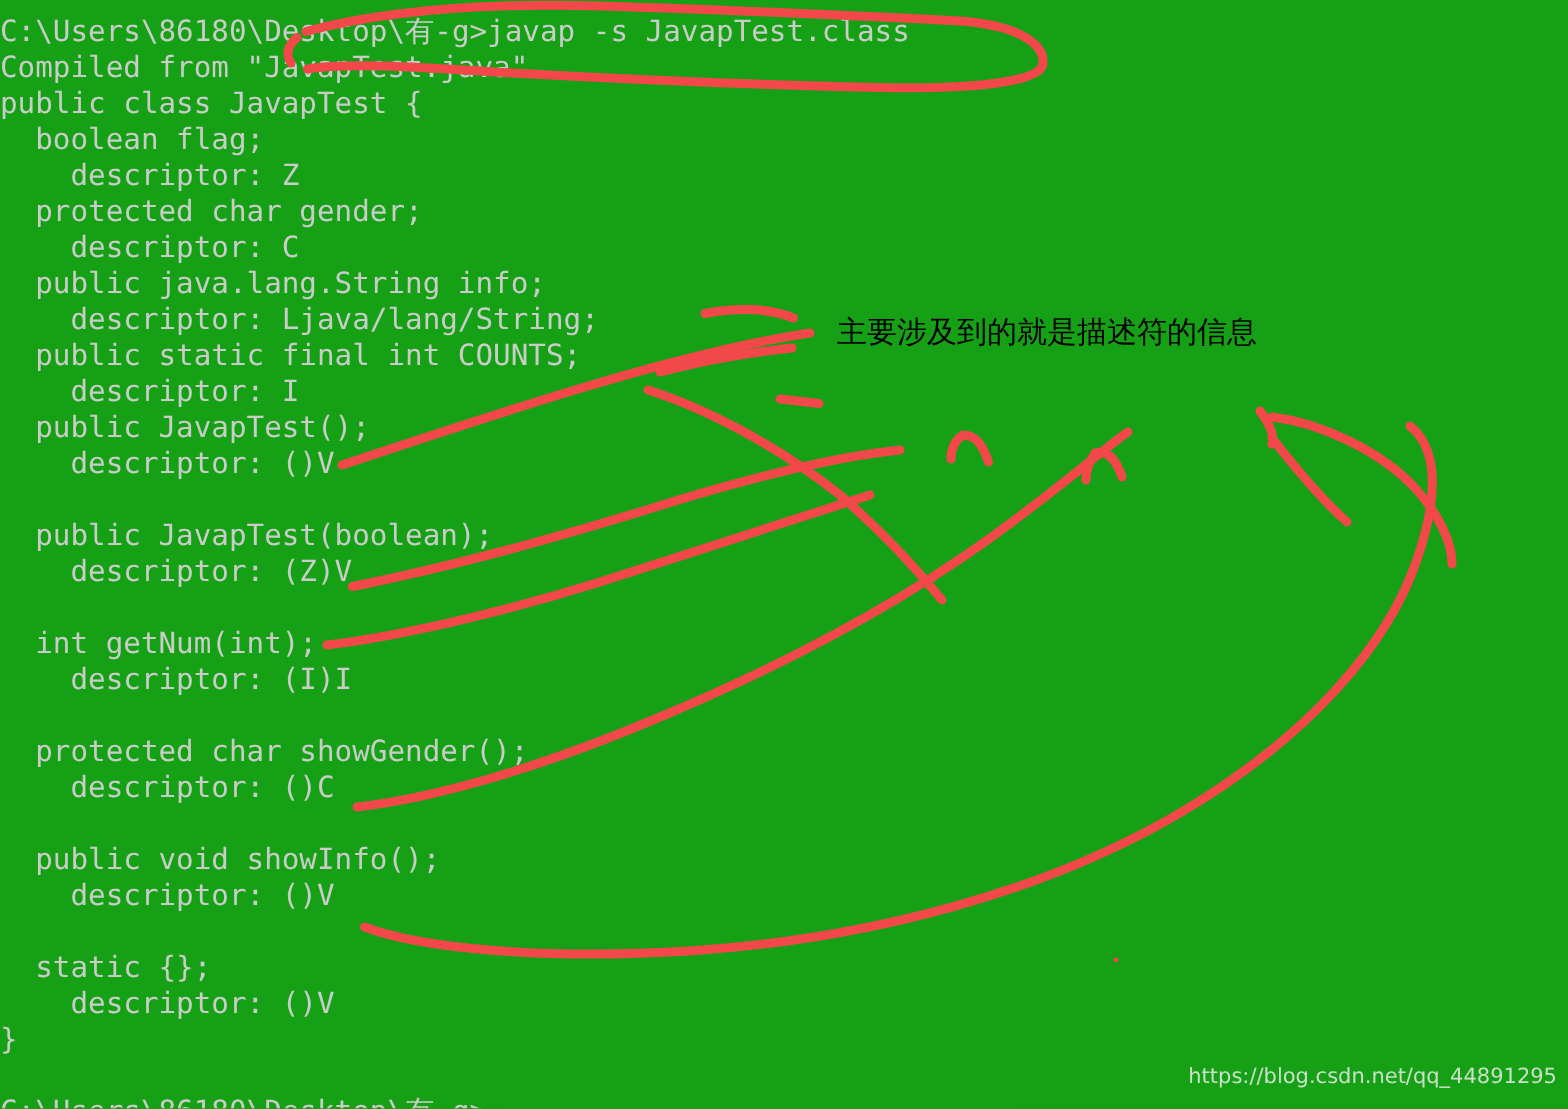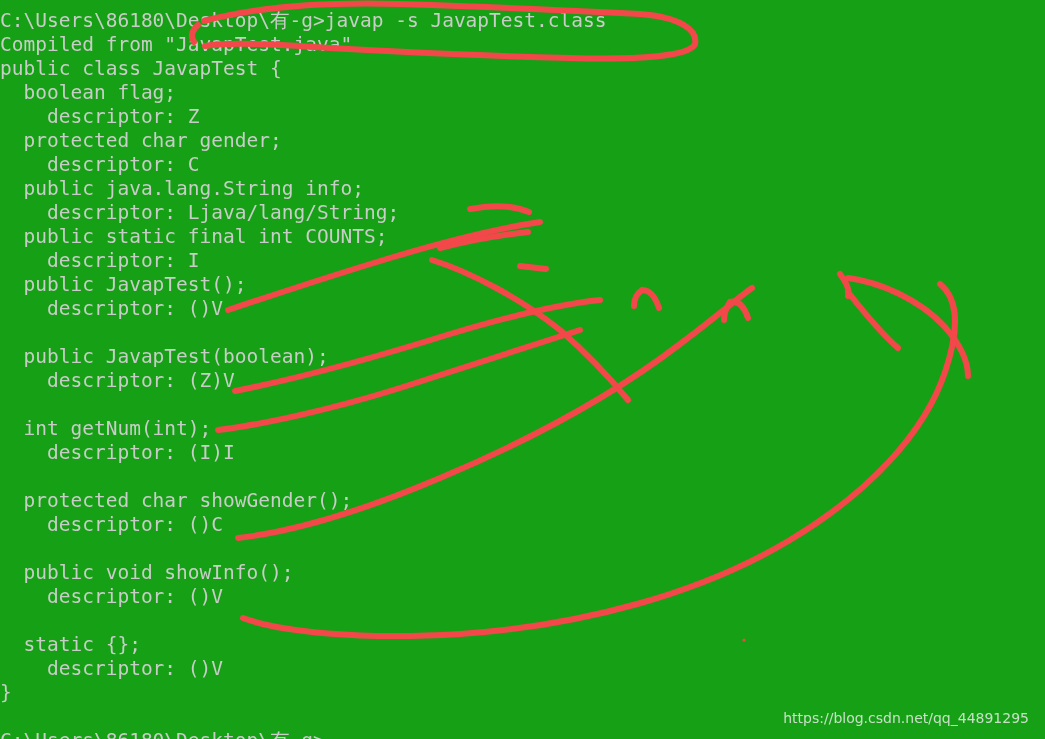--- a/index.html
+++ b/index.html
@@ -47,21 +47,21 @@
     z-index: 4;
     color: #000000;
     font-family: "DejaVu Sans", "Liberation Sans", sans-serif;
     font-size: 20px;
     line-height: 26px;
     font-weight: 400;
     white-space: pre;
   }
   #watermark {
     position: absolute;
-    right: 16px;
+    right: 7px;
     top: 710px;
     z-index: 5;
     color: #d6e6d6;
     font-family: "DejaVu Sans", "Liberation Sans", sans-serif;
     font-size: 14px;
     line-height: 16px;
     white-space: pre;
     opacity: 0.92;
   }
 </style>
@@ -136,16 +136,17 @@
                C 870 492 925 432 945 372 C 962 322 955 296 940 284"></path>
 
       <path d="M 840 274 C 846 282 850 290 848 296"></path>
       <path d="M 848 278 C 880 282 920 300 944 326 C 960 344 968 362 968 376"></path>
       <path d="M 848 292 C 862 310 880 332 898 348"></path>
 
       <circle cx="744" cy="640" r="1.6" stroke="none" fill="#f2484a"></circle>
     </g>
   </svg>
 
+  <div id="annotation-note">主要涉及到的就是描述符的信息</div>
 
   <div id="watermark">https://blog.csdn.net/qq_44891295</div>
 
 </div>
 
 </body></html>

